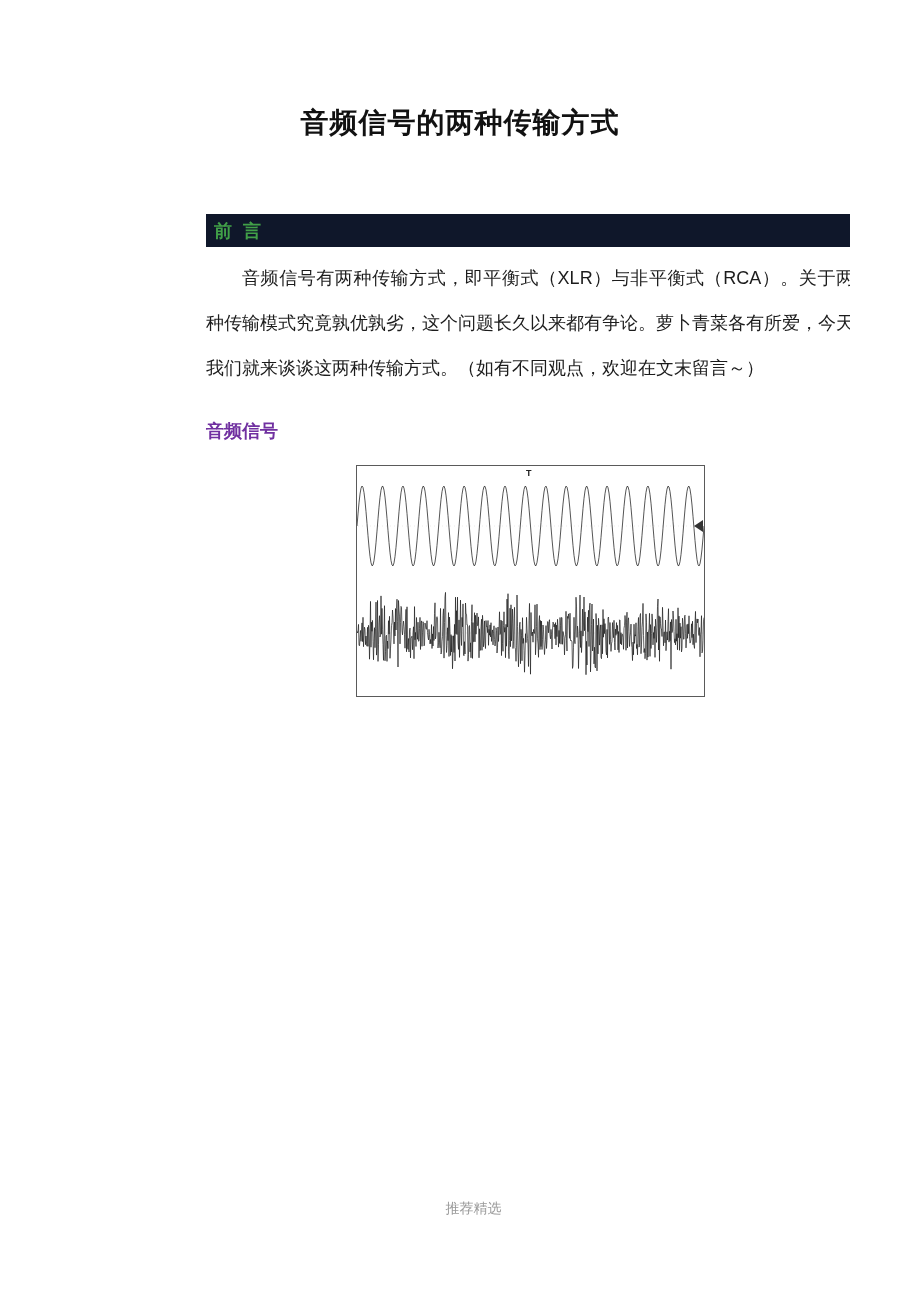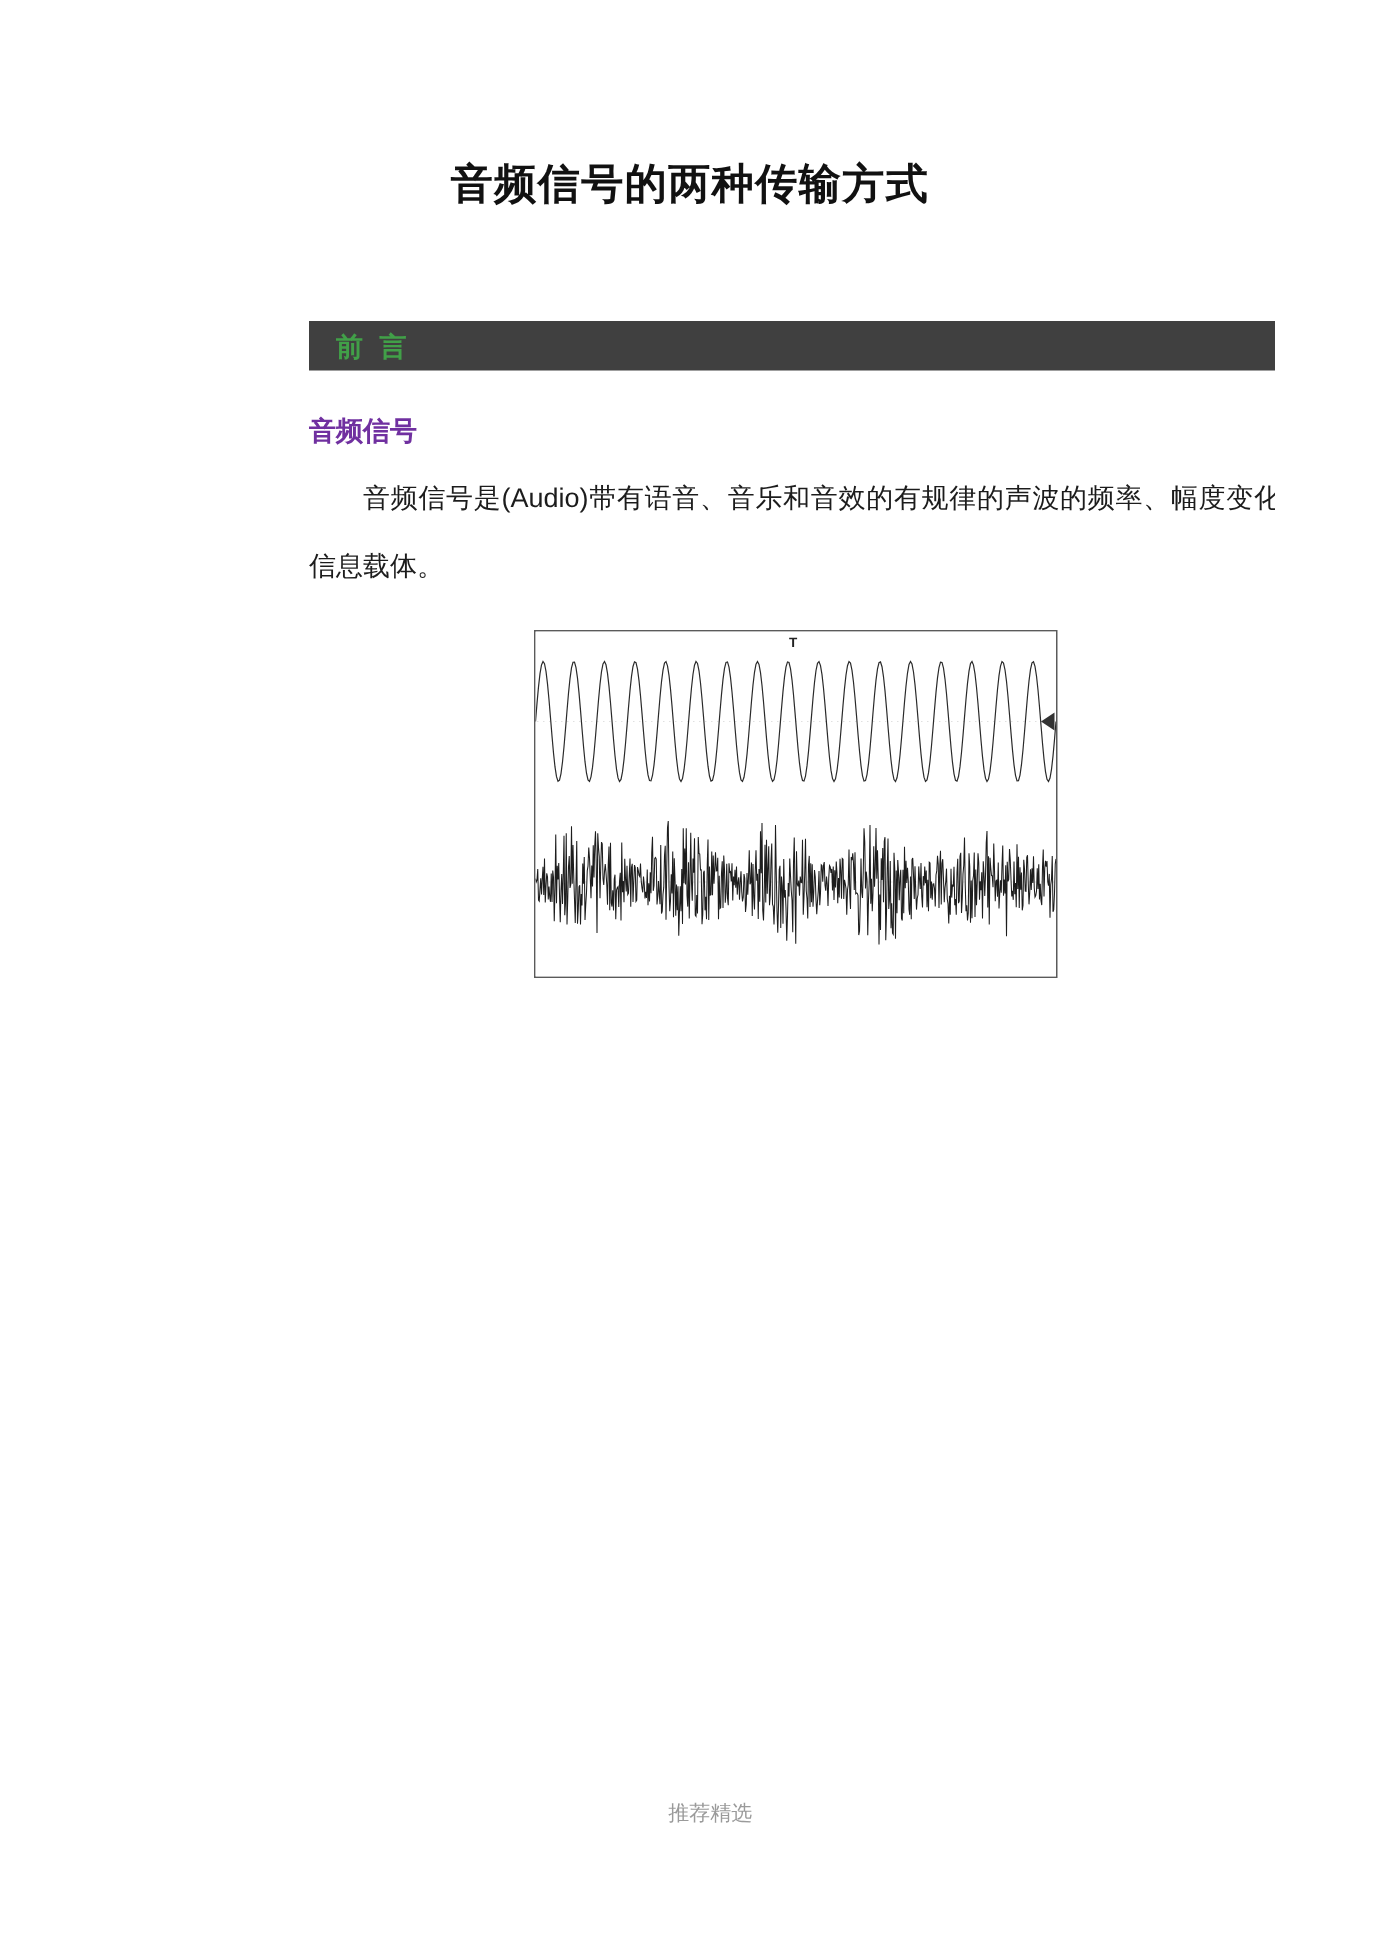--- a/index.html
+++ b/index.html
@@ -25,22 +25,22 @@
     letter-spacing: 1px;
   }
 
   .content {
     width: 648px;
     margin: 0 auto 0 136px;
   }
 
   .section-bar {
     margin-top: 72px;
-    background: #404040;
-    padding: 5px 10px 4px 18px;
+    background: #0f172a;
+    padding: 5px 10px 4px 8px;
     font-size: 18px;
     font-weight: bold;
     color: #41a048;
     letter-spacing: 3px;
     line-height: 24px;
   }
 
   .para {
     font-size: 18px;
     line-height: 45px;
@@ -102,25 +102,25 @@
 <div class="page">
 
   <h1 class="title">音频信号的两种传输方式</h1>
 
   <div class="content">
 
     <div class="section-bar">
       <span>前 言</span>
     </div>
 
+    <p class="para first-indent">音频信号有两种传输方式，即平衡式（XLR）与非平衡式（RCA）。关于两种传输模式究竟孰优孰劣，这个问题长久以来都有争论。萝卜青菜各有所爱，今天我们就来谈谈这两种传输方式。（如有不同观点，欢迎在文末留言～）</p>
 
 
     <h3 class="purple-heading">音频信号</h3>
 
-    <p class="para first-indent">音频信号是(Audio)带有语音、音乐和音效的有规律的声波的频率、幅度变化信息载体。</p>
 
 
     <div class="figure-wrap">
       <svg id="scope-svg" width="347" height="230" viewBox="0 0 347 230" xmlns="http://www.w3.org/2000/svg">
         <rect x="0" y="0" width="347" height="230" fill="#ffffff"></rect>
         <line x1="1" y1="60" x2="346" y2="60" stroke="#dddddd" stroke-width="0.6" stroke-dasharray="1,3"></line>
         <line x1="1" y1="167" x2="346" y2="167" stroke="#dddddd" stroke-width="0.6" stroke-dasharray="1,3"></line>
         <path id="sine-path" d="M0 60.0 L1 47.9 L2 36.9 L3 28.1 L4 22.3 L5 20.0 L6 21.5 L7 26.6 L8 34.9 L9 45.5 L10 57.5 L11 69.7 L12 81.0 L13 90.3 L14 96.8 L15 99.8 L16 99.1 L17 94.7 L18 87.0 L19 76.8 L20 65.1 L21 52.8 L22 41.2 L23 31.4 L24 24.3 L25 20.5 L26 20.4 L27 24.1 L28 31.1 L29 40.9 L30 52.4 L31 64.7 L32 76.5 L33 86.8 L34 94.5 L35 99.0 L36 99.9 L37 96.9 L38 90.6 L39 81.3 L40 70.0 L41 57.8 L42 45.8 L43 35.2 L44 26.8 L45 21.6 L46 20.0 L47 22.2 L48 27.9 L49 36.6 L50 47.5 L51 59.6 L52 71.8 L53 82.8 L54 91.7 L55 97.6 L56 100.0 L57 98.6 L58 93.6 L59 85.4 L60 74.8 L61 62.9 L62 50.7 L63 39.3 L64 29.9 L65 23.3 L66 20.2 L67 20.8 L68 25.1 L69 32.7 L70 42.8 L71 54.6 L72 66.8 L73 78.5 L74 88.3 L75 95.6 L76 99.4 L77 99.6 L78 96.0 L79 89.1 L80 79.4 L81 67.9 L82 55.7 L83 43.8 L84 33.5 L85 25.7 L86 21.1 L87 20.1 L88 22.9 L89 29.2 L90 38.4 L91 49.6 L92 61.8 L93 73.8 L94 84.6 L95 93.0 L96 98.3 L97 100.0 L98 98.0 L99 92.3 L100 83.7 L101 72.8 L102 60.7 L103 48.6 L104 37.5 L105 28.5 L106 22.5 L107 20.0 L108 21.3 L109 26.2 L110 34.3 L111 44.8 L112 56.7 L113 69.0 L114 80.4 L115 89.8 L116 96.5 L117 99.7 L118 99.2 L119 95.1 L120 87.6 L121 77.5 L122 65.8 L123 53.5 L124 41.9 L125 31.9 L126 24.6 L127 20.6 L128 20.3 L129 23.8 L130 30.6 L131 40.3 L132 51.7 L133 64.0 L134 75.8 L135 86.2 L136 94.1 L137 98.9 L138 99.9 L139 97.2 L140 91.0 L141 81.9 L142 70.7 L143 58.6 L144 46.5 L145 35.7 L146 27.2 L147 21.8 L148 20.0 L149 21.9 L150 27.4 L151 36.0 L152 46.8 L153 58.9 L154 71.1 L155 82.2 L156 91.2 L157 97.3 L158 99.9 L159 98.8 L160 94.0 L161 86.0 L162 75.5 L163 63.6 L164 51.4 L165 39.9 L166 30.4 L167 23.6 L168 20.3 L169 20.7 L170 24.8 L171 32.2 L172 42.2 L173 53.9 L174 66.1 L175 77.8 L176 87.8 L177 95.2 L178 99.3 L179 99.7 L180 96.4 L181 89.6 L182 80.1 L183 68.6 L184 56.4 L185 44.5 L186 34.0 L187 26.0 L188 21.2 L189 20.1 L190 22.7 L191 28.8 L192 37.8 L193 48.9 L194 61.1 L195 73.2 L196 84.0 L197 92.6 L198 98.1 L199 100.0 L200 98.2 L201 92.8 L202 84.3 L203 73.5 L204 61.4 L205 49.3 L206 38.1 L207 29.0 L208 22.8 L209 20.1 L210 21.1 L211 25.9 L212 33.8 L213 44.2 L214 56.0 L215 68.3 L216 79.7 L217 89.4 L218 96.2 L219 99.7 L220 99.4 L221 95.4 L222 88.1 L223 78.1 L224 66.5 L225 54.2 L226 42.5 L227 32.4 L228 24.9 L229 20.8 L230 20.3 L231 23.5 L232 30.2 L233 39.6 L234 51.0 L235 63.3 L236 75.2 L237 85.7 L238 93.8 L239 98.7 L240 100.0 L241 97.5 L242 91.5 L243 82.5 L244 71.4 L245 59.3 L246 47.2 L247 36.3 L248 27.7 L249 22.0 L250 20.0 L251 21.7 L252 27.0 L253 35.4 L254 46.2 L255 58.2 L256 70.4 L257 81.6 L258 90.8 L259 97.1 L260 99.9 L261 98.9 L262 94.3 L263 86.5 L264 76.2 L265 64.3 L266 52.1 L267 40.6 L268 30.9 L269 24.0 L270 20.4 L271 20.6 L272 24.4 L273 31.7 L274 41.5 L275 53.2 L276 65.4 L277 77.2 L278 87.3 L279 94.9 L280 99.2 L281 99.8 L282 96.7 L283 90.1 L284 80.7 L285 69.3 L286 57.1 L287 45.2 L288 34.6 L289 26.4 L290 21.4 L291 20.0 L292 22.4 L293 28.3 L294 37.2 L295 48.2 L296 60.4 L297 72.5 L298 83.4 L299 92.1 L300 97.8 L301 100.0 L302 98.4 L303 93.2 L304 84.8 L305 74.2 L306 62.2 L307 50.0 L308 38.7 L309 29.4 L310 23.1 L311 20.1 L312 21.0 L313 25.5 L314 33.2 L315 43.5 L316 55.3 L317 67.6 L318 79.1 L319 88.9 L320 95.9 L321 99.6 L322 99.5 L323 95.7 L324 88.6 L325 78.8 L326 67.2 L327 54.9 L328 43.2 L329 33.0 L330 25.3 L331 20.9 L332 20.2 L333 23.2 L334 29.7 L335 39.0 L336 50.3 L337 62.5 L338 74.5 L339 85.1 L340 93.4 L341 98.5 L342 100.0 L343 97.7 L344 91.9 L345 83.1 L346 72.1 L347 60.0" fill="none" stroke="#2a2a2a" stroke-width="0.8"></path>
         <path id="noise-path" d="M0.0 164.8 L0.5 167.0 L1.0 165.7 L1.5 158.4 L2.0 179.1 L2.5 179.8 L3.0 171.6 L3.5 164.5 L4.0 175.3 L4.5 165.0 L5.0 156.9 L5.5 175.6 L6.0 151.3 L6.5 180.7 L7.0 169.8 L7.5 161.2 L8.0 163.5 L8.5 178.7 L9.0 170.0 L9.5 177.2 L10.0 180.2 L10.5 161.3 L11.0 180.4 L11.5 159.3 L12.0 163.9 L12.5 193.2 L13.0 172.0 L13.5 135.4 L14.0 181.2 L14.5 156.2 L15.0 165.3 L15.5 154.4 L16.0 175.6 L16.5 193.8 L17.0 172.7 L17.5 161.7 L18.0 181.7 L18.5 162.5 L19.0 136.1 L19.5 189.1 L20.0 181.2 L20.5 134.5 L21.0 195.4 L21.5 178.3 L22.0 156.9 L22.5 149.7 L23.0 171.0 L23.5 168.8 L24.0 129.9 L24.5 168.2 L25.0 142.4 L25.5 163.8 L26.0 178.6 L26.5 194.3 L27.0 167.2 L27.5 139.7 L28.0 194.8 L28.5 185.6 L29.0 170.3 L29.5 169.2 L30.0 195.4 L30.5 175.0 L31.0 182.6 L31.5 154.7 L32.0 168.1 L32.5 150.3 L33.0 192.3 L33.5 182.1 L34.0 173.9 L34.5 159.6 L35.0 156.4 L35.5 144.0 L36.0 151.1 L36.5 164.0 L37.0 177.9 L37.5 156.0 L38.0 170.0 L38.5 142.5 L39.0 164.0 L39.5 142.5 L40.0 133.2 L40.5 155.8 L41.0 201.0 L41.5 134.5 L42.0 144.0 L42.5 150.1 L43.0 177.9 L43.5 156.3 L44.0 140.4 L44.5 141.6 L45.0 164.7 L45.5 168.9 L46.0 160.0 L46.5 155.1 L47.0 160.8 L47.5 168.3 L48.0 182.2 L48.5 155.0 L49.0 143.4 L49.5 185.8 L50.0 140.8 L50.5 180.9 L51.0 183.4 L51.5 172.5 L52.0 186.0 L52.5 165.0 L53.0 162.1 L53.5 191.9 L54.0 172.4 L54.5 170.9 L55.0 170.2 L55.5 183.7 L56.0 166.8 L56.5 160.8 L57.0 192.7 L57.5 140.6 L58.0 173.8 L58.5 166.4 L59.0 180.5 L59.5 151.5 L60.0 164.8 L60.5 173.3 L61.0 156.2 L61.5 175.3 L62.0 174.4 L62.5 162.4 L63.0 151.4 L63.5 183.5 L64.0 157.2 L64.5 154.9 L65.0 180.3 L65.5 166.8 L66.0 155.7 L66.5 157.4 L67.0 179.9 L67.5 179.0 L68.0 157.0 L68.5 159.2 L69.0 162.5 L69.5 163.3 L70.0 154.7 L70.5 166.6 L71.0 171.1 L71.5 173.9 L72.0 163.3 L72.5 168.7 L73.0 177.9 L73.5 173.5 L74.0 177.7 L74.5 158.6 L75.0 182.5 L75.5 167.9 L76.0 180.0 L76.5 160.5 L77.0 174.5 L77.5 147.4 L78.0 136.8 L78.5 172.9 L79.0 169.4 L79.5 151.3 L80.0 150.7 L80.5 151.8 L81.0 182.0 L81.5 176.8 L82.0 166.3 L82.5 174.9 L83.0 181.8 L83.5 142.4 L84.0 188.0 L84.5 186.4 L85.0 175.2 L85.5 170.6 L86.0 149.4 L86.5 142.8 L87.0 192.1 L87.5 156.6 L88.0 130.9 L88.5 126.4 L89.0 169.7 L89.5 186.5 L90.0 179.4 L90.5 161.8 L91.0 174.6 L91.5 146.6 L92.0 190.5 L92.5 151.1 L93.0 165.2 L93.5 189.5 L94.0 168.6 L94.5 185.9 L95.0 169.8 L95.5 202.8 L96.0 186.1 L96.5 169.8 L97.0 186.5 L97.5 158.4 L98.0 195.0 L98.5 131.2 L99.0 167.8 L99.5 144.7 L100.0 168.6 L100.5 131.1 L101.0 176.0 L101.5 183.4 L102.0 153.9 L102.5 191.4 L103.0 164.0 L103.5 134.1 L104.0 167.5 L104.5 179.5 L105.0 151.4 L105.5 160.8 L106.0 137.9 L106.5 189.0 L107.0 189.8 L107.5 175.7 L108.0 188.0 L108.5 137.0 L109.0 148.0 L109.5 148.3 L110.0 159.0 L110.5 158.9 L111.0 195.1 L111.5 188.6 L112.0 160.9 L112.5 159.5 L113.0 185.9 L113.5 176.8 L114.0 191.8 L114.5 155.5 L115.0 138.7 L115.5 192.4 L116.0 156.6 L116.5 175.8 L117.0 175.5 L117.5 146.7 L118.0 175.9 L118.5 149.3 L119.0 168.2 L119.5 158.2 L120.0 147.1 L120.5 159.7 L121.0 159.5 L121.5 150.9 L122.0 191.8 L122.5 162.8 L123.0 184.6 L123.5 184.0 L124.0 160.9 L124.5 153.2 L125.0 184.3 L125.5 149.3 L126.0 158.7 L126.5 180.8 L127.0 174.1 L127.5 154.9 L128.0 177.7 L128.5 182.5 L129.0 154.5 L129.5 160.6 L130.0 160.1 L130.5 166.6 L131.0 154.5 L131.5 179.3 L132.0 163.3 L132.5 169.2 L133.0 158.9 L133.5 170.9 L134.0 156.7 L134.5 175.4 L135.0 167.0 L135.5 163.9 L136.0 178.9 L136.5 167.2 L137.0 159.8 L137.5 173.4 L138.0 180.0 L138.5 177.2 L139.0 161.7 L139.5 164.6 L140.0 187.0 L140.5 181.8 L141.0 161.0 L141.5 175.5 L142.0 163.8 L142.5 145.8 L143.0 168.5 L143.5 167.2 L144.0 154.0 L144.5 189.6 L145.0 155.0 L145.5 177.5 L146.0 185.3 L146.5 159.6 L147.0 145.8 L147.5 166.2 L148.0 161.5 L148.5 191.7 L149.0 158.3 L149.5 180.2 L150.0 133.1 L150.5 161.1 L151.0 127.7 L151.5 185.8 L152.0 192.7 L152.5 174.5 L153.0 142.2 L153.5 180.7 L154.0 138.8 L154.5 174.9 L155.0 157.5 L155.5 143.1 L156.0 182.5 L156.5 175.7 L157.0 152.3 L157.5 141.3 L158.0 181.7 L158.5 183.2 L159.0 195.3 L159.5 179.9 L160.0 129.0 L160.5 160.5 L161.0 186.2 L161.5 200.8 L162.0 183.1 L162.5 158.7 L163.0 156.2 L163.5 197.7 L164.0 163.3 L164.5 169.6 L165.0 194.8 L165.5 151.7 L166.0 177.4 L166.5 172.4 L167.0 184.7 L167.5 206.2 L168.0 189.1 L168.5 167.7 L169.0 176.6 L169.5 151.3 L170.0 162.9 L170.5 172.5 L171.0 178.9 L171.5 200.5 L172.0 154.3 L172.5 137.4 L173.0 173.9 L173.5 208.2 L174.0 146.5 L174.5 168.2 L175.0 169.9 L175.5 166.0 L176.0 176.2 L176.5 163.4 L177.0 167.1 L177.5 167.4 L178.0 138.8 L178.5 188.8 L179.0 176.8 L179.5 160.7 L180.0 138.1 L180.5 172.8 L181.0 178.0 L181.5 191.3 L182.0 155.8 L182.5 149.6 L183.0 183.6 L183.5 154.5 L184.0 180.5 L184.5 155.1 L185.0 183.5 L185.5 173.6 L186.0 159.0 L186.5 163.6 L187.0 178.9 L187.5 188.5 L188.0 179.9 L188.5 173.2 L189.0 159.6 L189.5 182.5 L190.0 174.4 L190.5 155.6 L191.0 156.2 L191.5 166.8 L192.0 155.8 L192.5 153.7 L193.0 169.2 L193.5 172.8 L194.0 163.4 L194.5 168.3 L195.0 183.0 L195.5 164.1 L196.0 156.1 L196.5 157.0 L197.0 161.0 L197.5 158.3 L198.0 172.7 L198.5 156.6 L199.0 179.0 L199.5 159.1 L200.0 170.6 L200.5 153.3 L201.0 161.2 L201.5 181.1 L202.0 164.4 L202.5 177.4 L203.0 151.5 L203.5 159.3 L204.0 178.2 L204.5 151.3 L205.0 151.8 L205.5 178.3 L206.0 165.5 L206.5 168.0 L207.0 171.4 L207.5 188.9 L208.0 172.3 L208.5 168.8 L209.0 145.3 L209.5 174.2 L210.0 185.0 L210.5 150.4 L211.0 152.4 L211.5 147.9 L212.0 154.5 L212.5 172.3 L213.0 147.2 L213.5 174.8 L214.0 174.3 L214.5 174.6 L215.0 175.9 L215.5 202.4 L216.0 199.8 L216.5 181.2 L217.0 151.3 L217.5 173.8 L218.0 177.7 L218.5 161.0 L219.0 131.2 L219.5 140.1 L220.0 171.4 L220.5 160.1 L221.0 165.4 L221.5 202.5 L222.0 178.6 L222.5 167.2 L223.0 129.0 L223.5 181.5 L224.0 164.9 L224.5 186.5 L225.0 174.5 L225.5 143.1 L226.0 170.1 L226.5 158.0 L227.0 131.0 L227.5 164.8 L228.0 145.9 L228.5 164.4 L229.0 208.7 L229.5 175.3 L230.0 199.0 L230.5 151.2 L231.0 165.6 L231.5 144.3 L232.0 180.5 L232.5 139.8 L233.0 137.1 L233.5 205.9 L234.0 187.7 L234.5 158.5 L235.0 138.0 L235.5 185.0 L236.0 178.6 L236.5 153.0 L237.0 197.9 L237.5 181.2 L238.0 201.0 L238.5 201.9 L239.0 147.5 L239.5 158.3 L240.0 204.9 L240.5 159.3 L241.0 187.9 L241.5 152.3 L242.0 160.1 L242.5 179.1 L243.0 164.4 L243.5 158.9 L244.0 191.3 L244.5 192.7 L245.0 158.8 L245.5 187.8 L246.0 143.5 L246.5 171.2 L247.0 152.8 L247.5 167.6 L248.0 157.6 L248.5 166.2 L249.0 185.1 L249.5 188.9 L250.0 163.4 L250.5 191.9 L251.0 152.1 L251.5 151.0 L252.0 162.3 L252.5 178.3 L253.0 156.5 L253.5 173.3 L254.0 185.4 L254.5 177.8 L255.0 175.5 L255.5 156.6 L256.0 165.1 L256.5 171.7 L257.0 154.3 L257.5 176.6 L258.0 184.0 L258.5 163.1 L259.0 169.3 L259.5 156.6 L260.0 167.8 L260.5 159.4 L261.0 183.9 L261.5 165.5 L262.0 186.5 L262.5 153.8 L263.0 154.3 L263.5 177.8 L264.0 166.7 L264.5 178.8 L265.0 168.4 L265.5 168.2 L266.0 171.3 L266.5 183.3 L267.0 162.3 L267.5 159.6 L268.0 149.5 L268.5 155.1 L269.0 184.3 L269.5 156.2 L270.0 146.2 L270.5 182.0 L271.0 154.5 L271.5 151.8 L272.0 165.3 L272.5 180.5 L273.0 170.9 L273.5 166.8 L274.0 158.1 L274.5 178.2 L275.0 181.6 L275.5 194.6 L276.0 176.1 L276.5 188.8 L277.0 158.2 L277.5 177.4 L278.0 168.7 L278.5 170.1 L279.0 156.8 L279.5 182.5 L280.0 178.4 L280.5 188.8 L281.0 160.5 L281.5 151.5 L282.0 181.1 L282.5 179.7 L283.0 149.9 L283.5 147.5 L284.0 187.7 L284.5 178.1 L285.0 161.7 L285.5 155.9 L286.0 137.4 L286.5 169.4 L287.0 186.5 L287.5 182.6 L288.0 192.7 L288.5 187.6 L289.0 147.9 L289.5 156.8 L290.0 194.1 L290.5 166.0 L291.0 191.1 L291.5 166.1 L292.0 162.9 L292.5 147.3 L293.0 190.4 L293.5 158.6 L294.0 182.5 L294.5 167.3 L295.0 147.9 L295.5 154.0 L296.0 178.9 L296.5 166.5 L297.0 172.4 L297.5 160.5 L298.0 191.4 L298.5 153.2 L299.0 161.6 L299.5 176.4 L300.0 162.9 L300.5 140.7 L301.0 133.0 L301.5 184.0 L302.0 149.8 L302.5 195.3 L303.0 150.9 L303.5 157.5 L304.0 162.7 L304.5 162.9 L305.0 170.5 L305.5 141.3 L306.0 159.1 L306.5 179.8 L307.0 166.3 L307.5 165.8 L308.0 176.8 L308.5 154.0 L309.0 184.7 L309.5 174.3 L310.0 165.8 L310.5 174.1 L311.0 155.6 L311.5 142.7 L312.0 176.1 L312.5 165.3 L313.0 174.7 L313.5 155.9 L314.0 203.2 L314.5 153.5 L315.0 166.6 L315.5 165.3 L316.0 145.0 L316.5 152.2 L317.0 165.2 L317.5 176.6 L318.0 172.8 L318.5 178.9 L319.0 153.3 L319.5 175.2 L320.0 167.7 L320.5 183.8 L321.0 141.8 L321.5 171.7 L322.0 150.1 L322.5 184.3 L323.0 157.1 L323.5 172.2 L324.0 160.7 L324.5 185.9 L325.0 182.6 L325.5 152.2 L326.0 158.2 L326.5 173.1 L327.0 173.2 L327.5 150.5 L328.0 149.2 L328.5 167.8 L329.0 181.9 L329.5 173.8 L330.0 158.5 L330.5 172.3 L331.0 157.9 L331.5 167.7 L332.0 149.8 L332.5 170.8 L333.0 177.1 L333.5 176.1 L334.0 173.1 L334.5 157.8 L335.0 171.6 L335.5 155.2 L336.0 178.7 L336.5 168.2 L337.0 179.4 L337.5 182.4 L338.0 157.4 L338.5 145.4 L339.0 176.6 L339.5 157.8 L340.0 152.9 L340.5 156.8 L341.0 153.0 L341.5 166.8 L342.0 169.5 L342.5 161.6 L343.0 190.8 L343.5 168.8 L344.0 165.1 L344.5 149.7 L345.0 186.9 L345.5 185.5 L346.0 174.5 L346.5 155.1 L347.0 151.6" fill="none" stroke="#1d1d1d" stroke-width="0.7"></path>
         <text x="169" y="10" font-size="9" font-weight="bold" fill="#222222">T</text>

